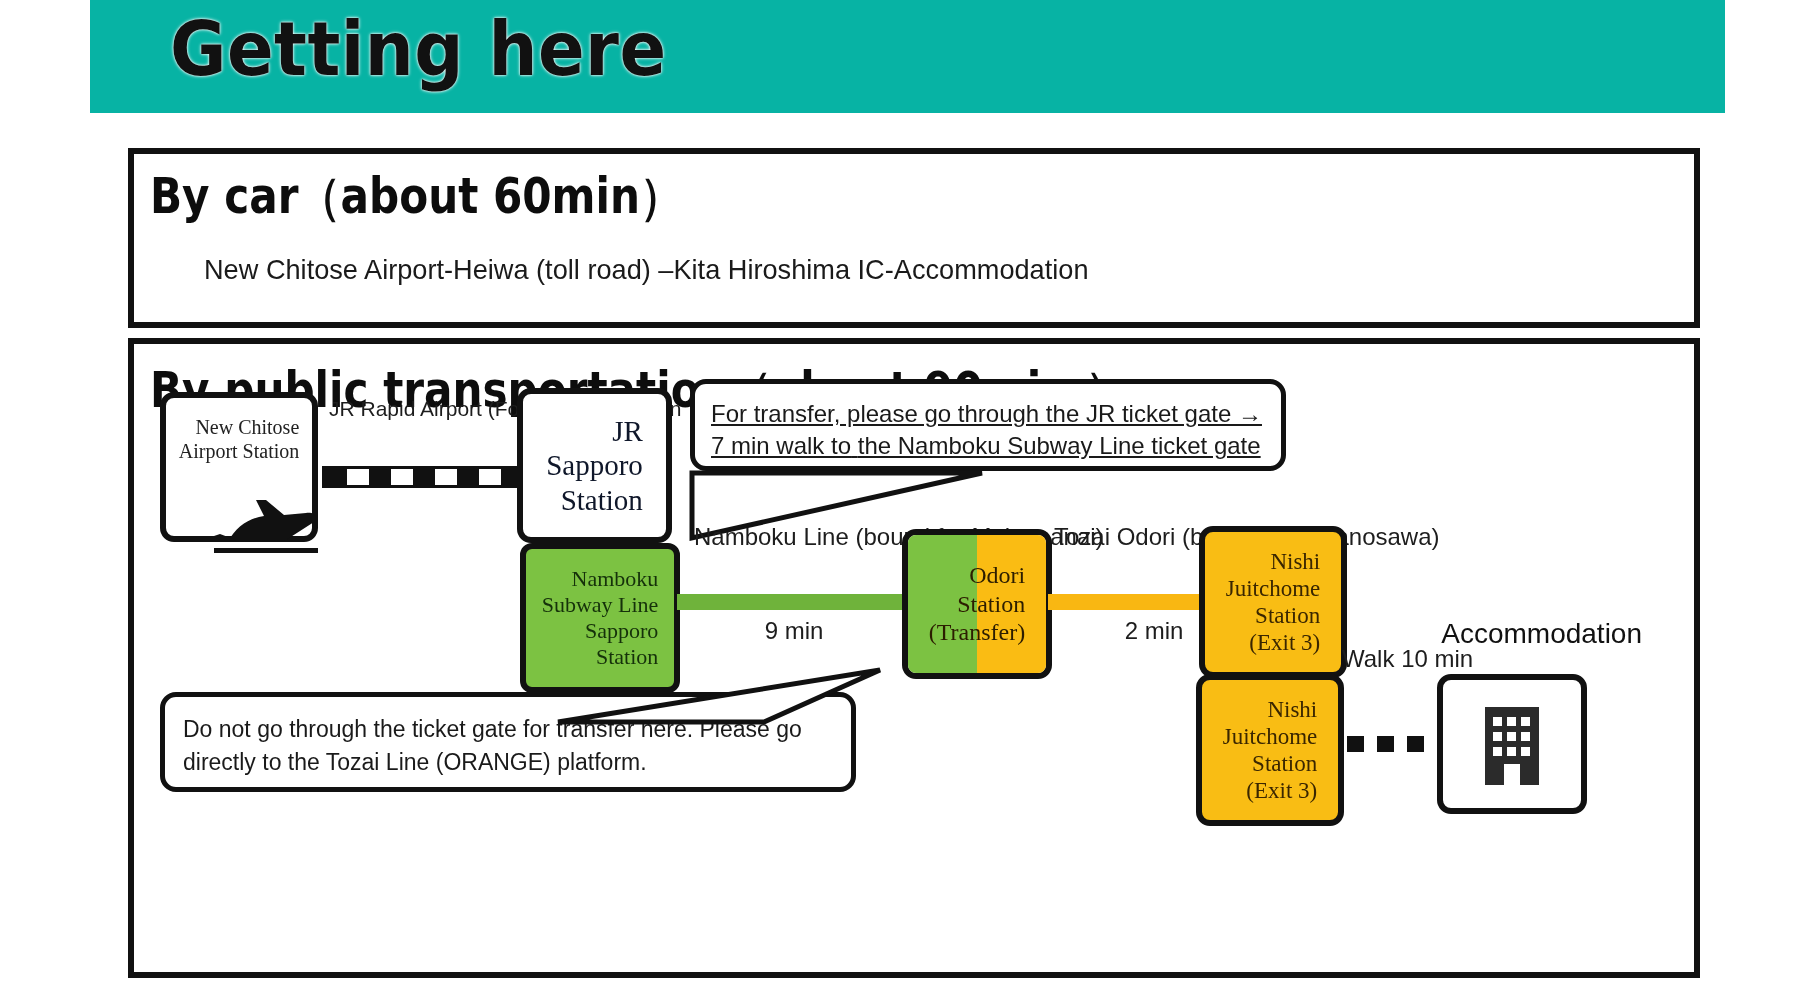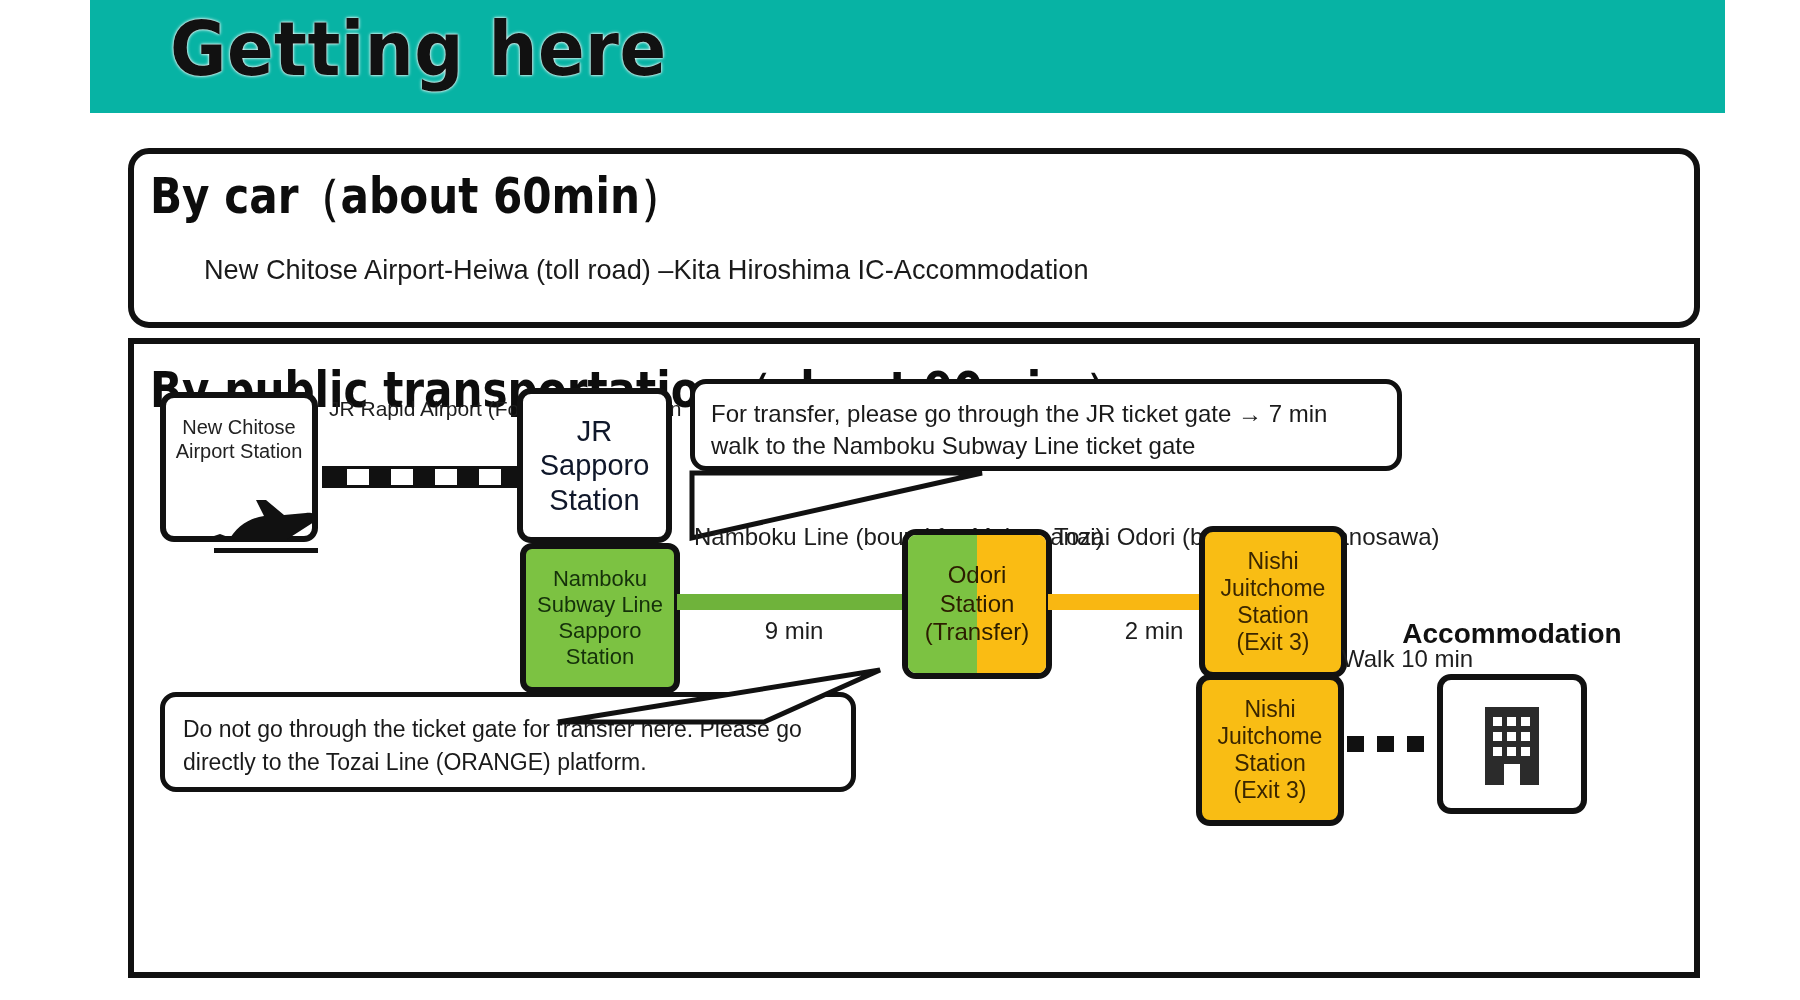--- a/index.html
+++ b/index.html
@@ -22,41 +22,41 @@
     font-family:"DejaVu Sans","Liberation Sans",sans-serif;
     text-shadow:0 0 2px #ffffff,0 0 4px #ffffff;
     transform:scaleX(0.93);transform-origin:left center;
     white-space:nowrap;
   }
 
   
   .panel{
     position:absolute;background:#fff;border:6px solid #111;box-sizing:border-box;
   }
-  .panel-car{left:128px;top:148px;width:1572px;height:180px;border-radius:21px;}
+  .panel-car{left:128px;top:148px;width:1572px;height:180px;}
   .panel-transit{left:128px;top:338px;width:1572px;height:640px;}
 
   .panel-title{
     position:absolute;font-weight:bold;color:#0d0d0d;white-space:nowrap;
     font-family:"DejaVu Sans","Liberation Sans",sans-serif;
     transform:scaleX(0.86);transform-origin:left center;
   }
   .car-title{left:16px;top:10px;font-size:49px;}
   .car-sub{
     position:absolute;left:70px;top:100px;font-size:28px;color:#1a1a1a;
     white-space:nowrap;font-family:"Liberation Sans",sans-serif;
     transform:scaleX(0.97);transform-origin:left center;
   }
   .transit-title{left:16px;top:14px;font-size:49px;}
 
   
   .box{
     position:absolute;box-sizing:border-box;border:6px solid #111;
     border-radius:14px;display:flex;align-items:center;justify-content:center;
-    text-align:center;line-height:1.18;background:#fff;
+    text-align:right;line-height:1.18;background:#fff;font-family:Liberation Serif, serif;
   }
   .box span{display:block;}
 
   .box-airport{left:26px;top:48px;width:158px;height:150px;
     font-size:20px;padding-top:4px;align-items:flex-start;color:#222;}
   .airport-label{padding-top:14px;}
   .plane{
     position:absolute;left:40px;top:98px;width:120px;height:66px;
   }
 
@@ -94,28 +94,28 @@
   }
 
   
   .lbl{position:absolute;text-align:center;color:#1d1d1d;line-height:1.25;white-space:nowrap;}
   .lbl-jrrapid{left:195px;top:52px;width:190px;font-size:21px;}
   .lbl-namboku{left:560px;top:178px;width:200px;font-size:24px;}
   .lbl-1min{left:600px;top:272px;width:120px;font-size:24px;}
   .lbl-tozai{left:920px;top:178px;width:200px;font-size:24px;}
   .lbl-2min{left:960px;top:272px;width:120px;font-size:24px;}
   .lbl-walk{left:1208px;top:300px;width:110px;font-size:24px;text-align:right;}
-  .lbl-accom{left:1248px;top:272px;width:260px;font-size:28px;font-weight:bold;color:#111;text-align:center;}
+  .lbl-accom{left:1248px;top:272px;width:260px;font-size:28px;font-weight:normal;color:#111;text-align:right;}
 
   
   .callout{
     position:absolute;box-sizing:border-box;border:5px solid #111;
     border-radius:16px;background:#fff;color:#1a1a1a;
   }
-  .callout-top{left:556px;top:35px;width:712px;height:92px;}
+  .callout-top{left:556px;top:35px;width:596px;height:92px;text-decoration:underline;}
   .callout-top .ctext{padding:14px 16px 0 16px;font-size:24px;line-height:1.35;}
   .callout-bottom{left:26px;top:348px;width:696px;height:100px;}
   .callout-bottom .ctext{padding:16px 2px 0 18px;font-size:23px;line-height:1.42;}
 
   .tail{position:absolute;}
   svg{overflow:visible;}
 </style>
 </head>
 <body>
 

